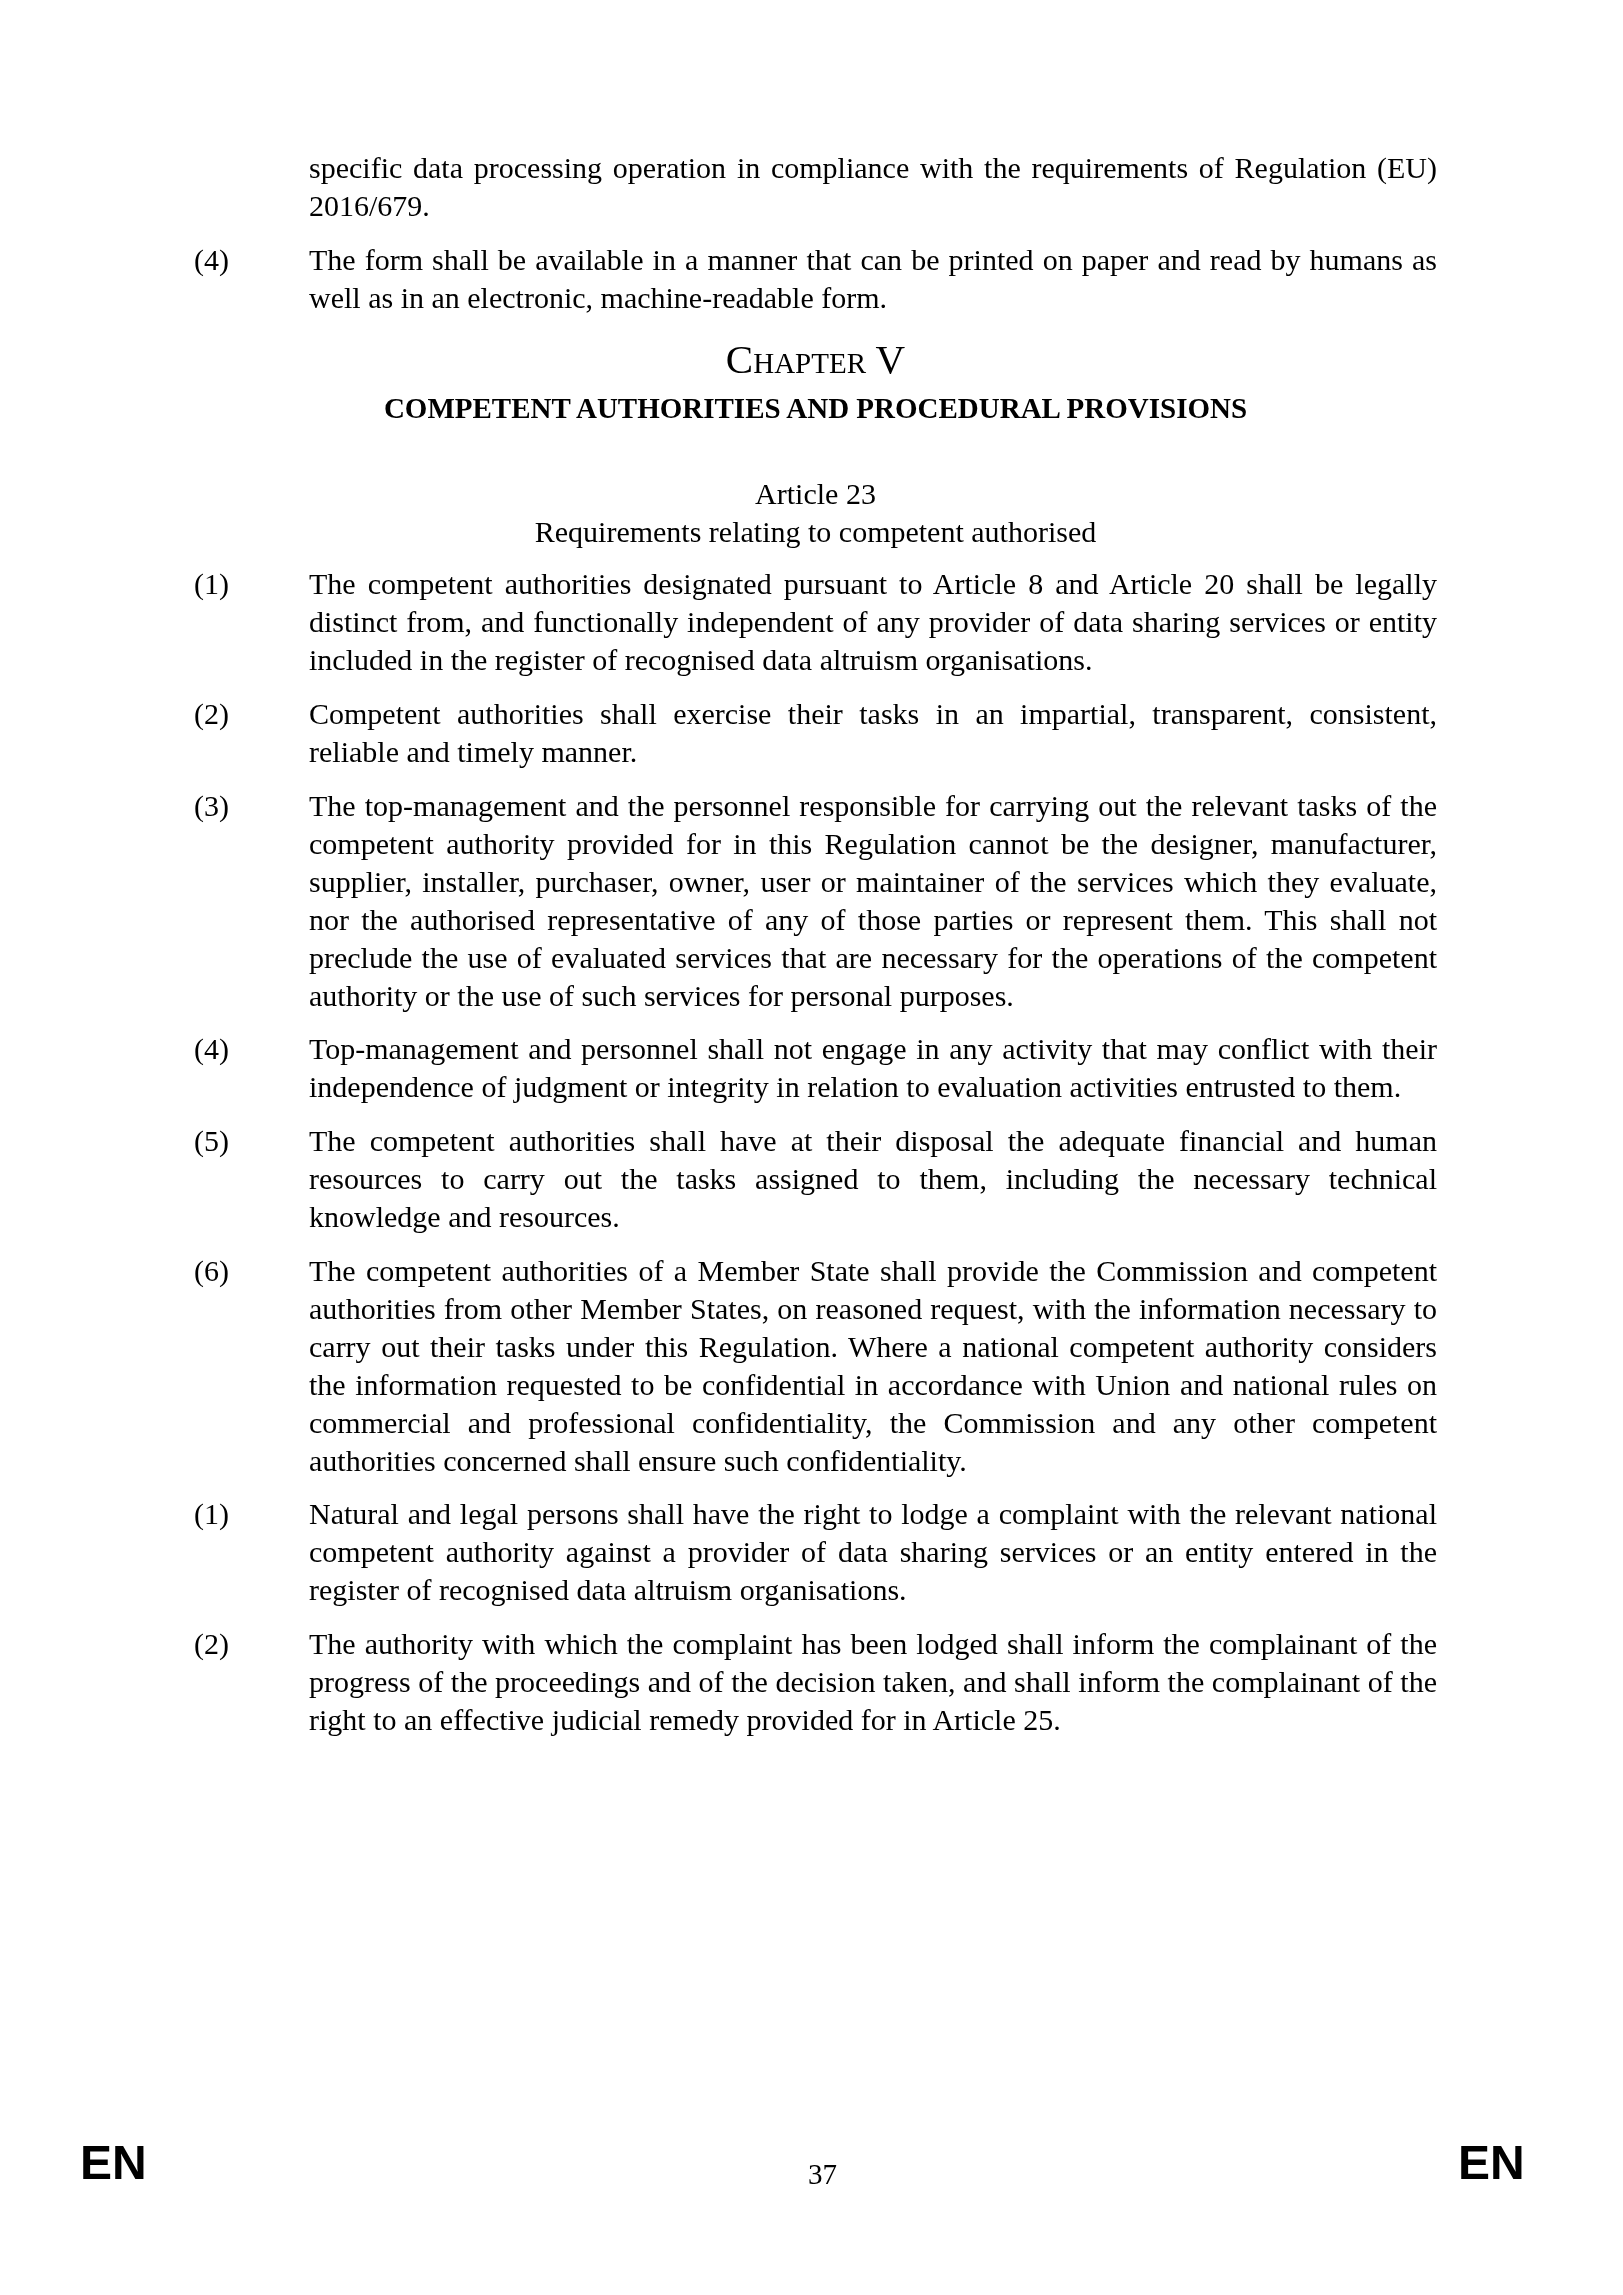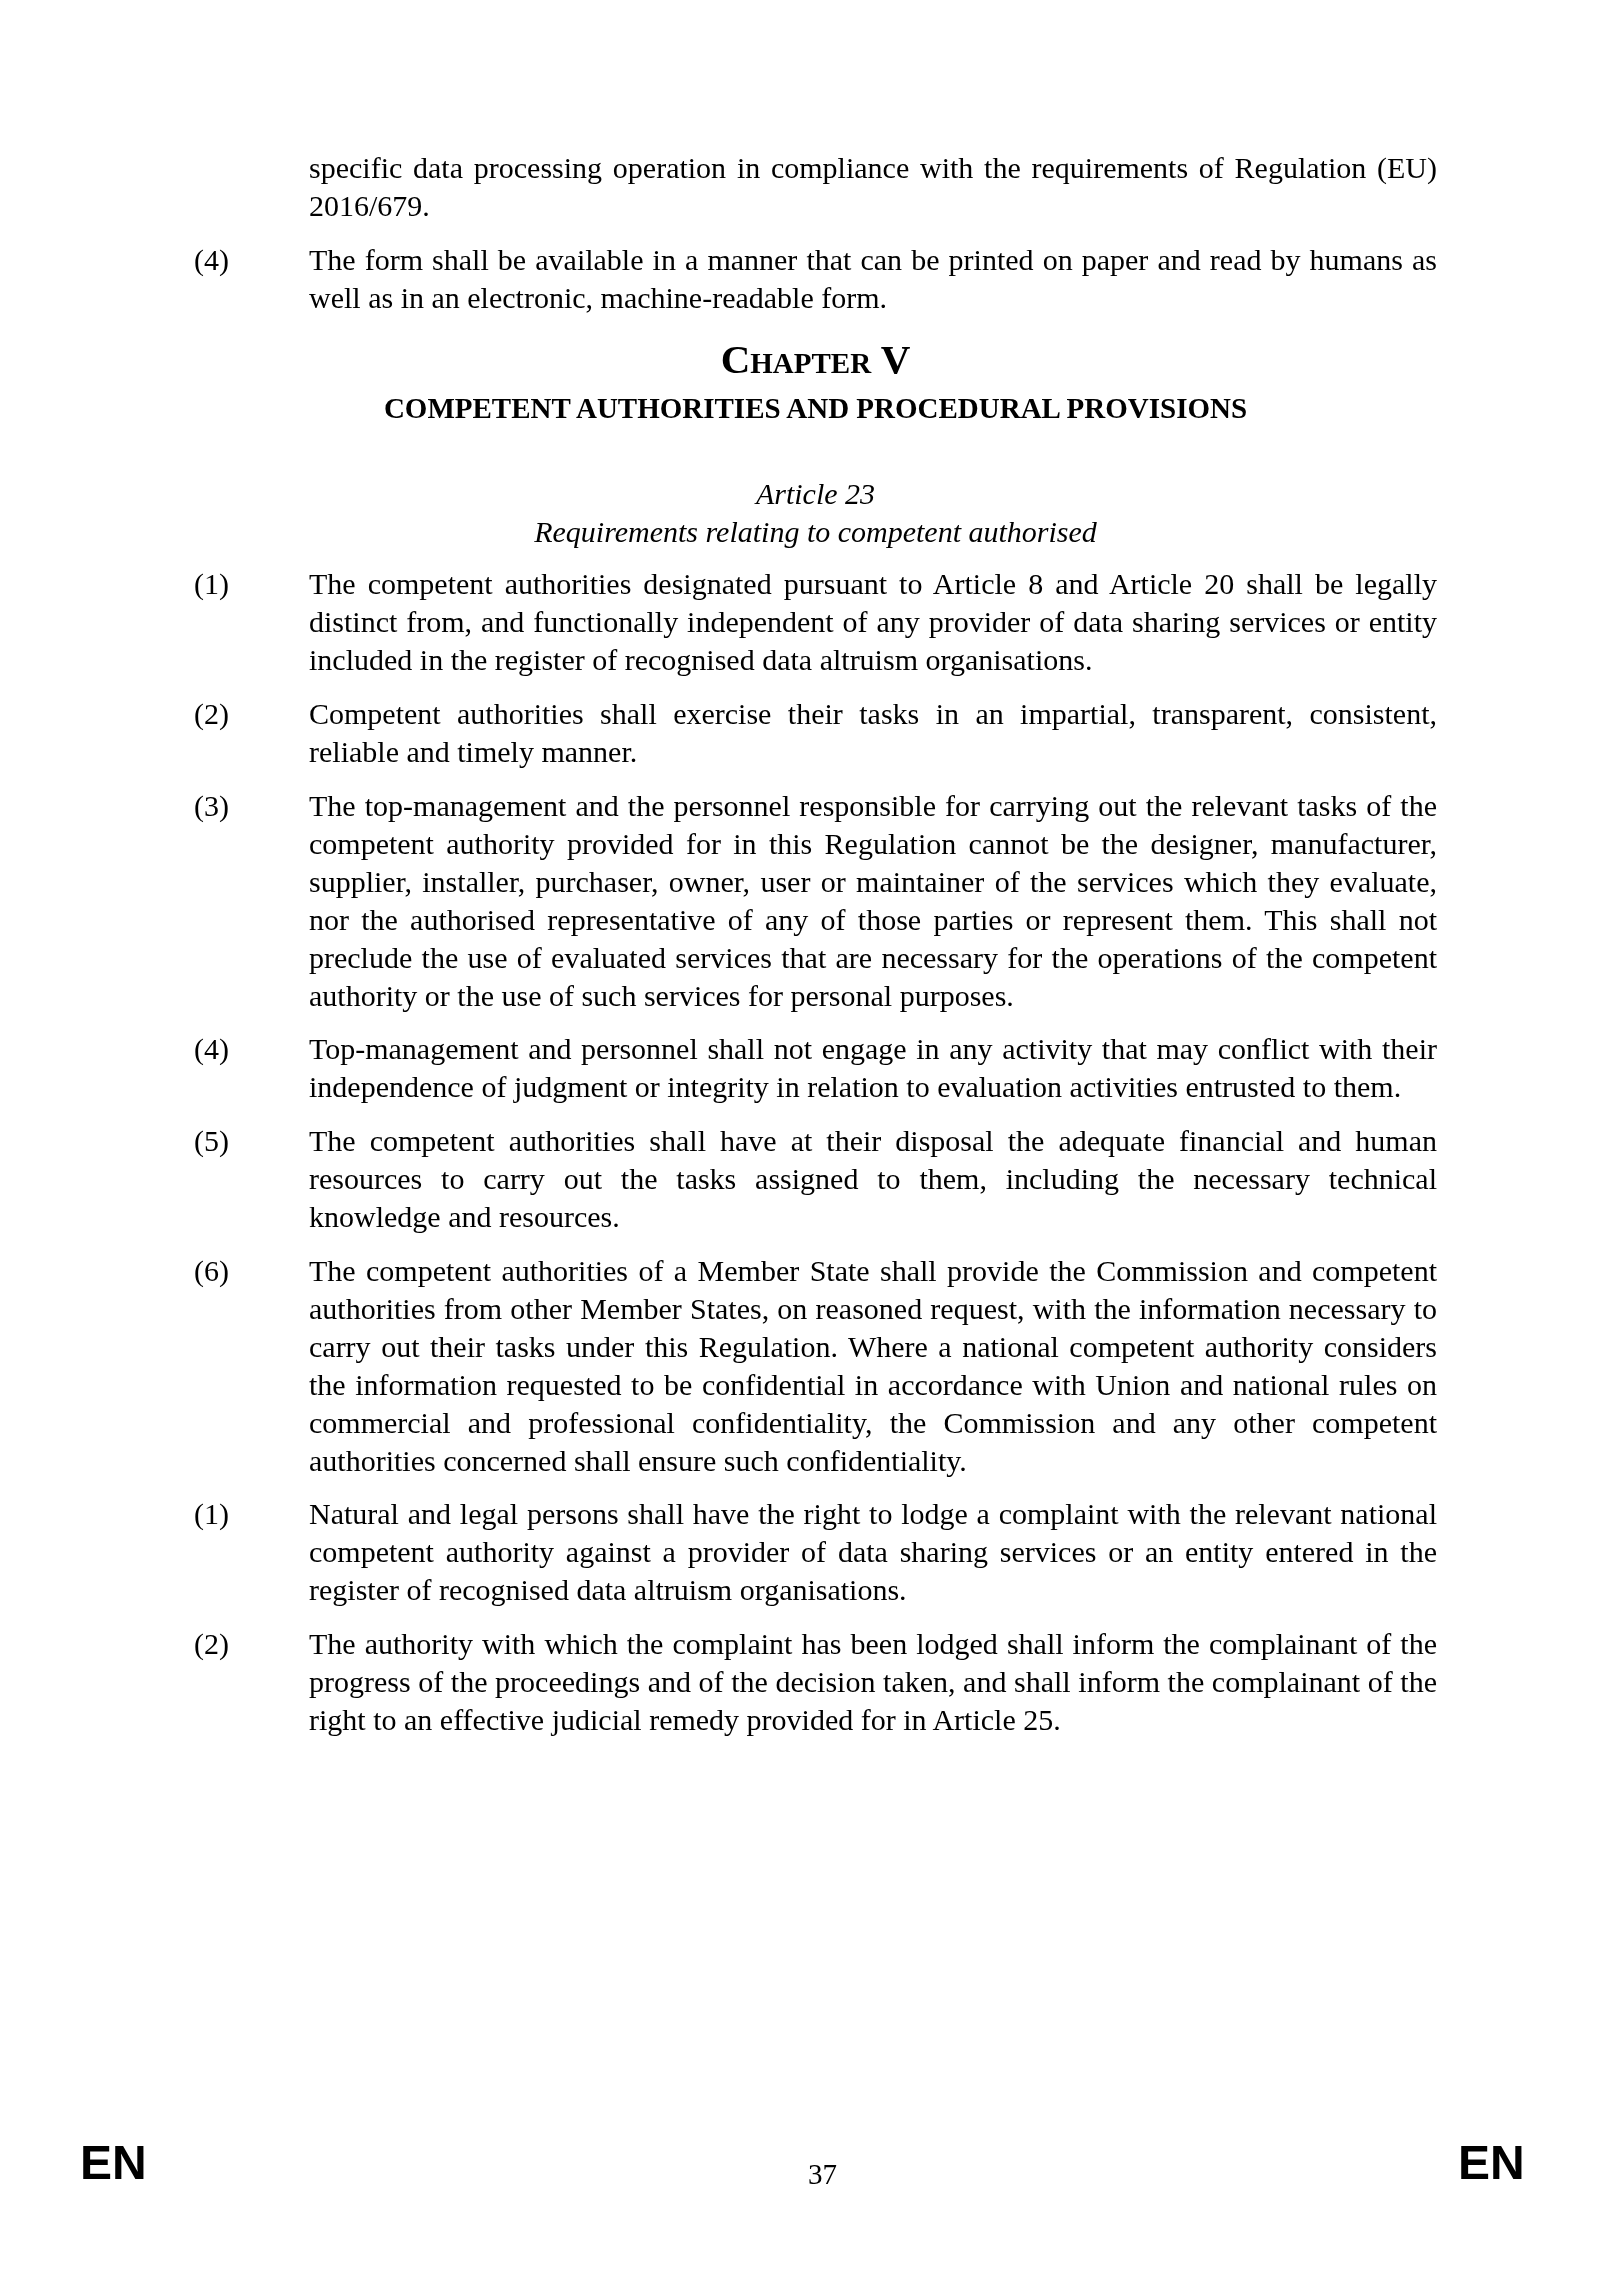--- a/index.html
+++ b/index.html
@@ -10,28 +10,28 @@
   .page { position: absolute; left: 0; top: 0; width: 1465px; height: 2295px; }
   .content {
     position: absolute; left: 194px; top: 149px; width: 1243px;
     font-size: 30px; line-height: 38px;
   }
   .para { display: flex; margin: 0 0 15.7px 0; }
   .para .num { width: 115px; flex: 0 0 115px; }
   .para .txt { flex: 1; text-align: justify; text-align-last: left; }
   .cont { padding-left: 115px; text-align: justify; text-align-last: left; margin-bottom: 15.7px; }
   .chapter-title {
-    text-align: center; font-weight: bold; font-variant: small-caps;
+    text-align: center; font-weight: normal; font-variant: small-caps;
     font-size: 41px; line-height: 46px; margin: 19.6px 0 0 0;
   }
   .chapter-subtitle {
     text-align: center; font-weight: bold; font-size: 29px; line-height: 39px;
     margin: 6.5px 0 0 0;
   }
-  .article-head { text-align: center; font-style: italic; margin-top: 41px; margin-bottom: 14.4px; }
+  .article-head { text-align: center; margin-top: 41px; margin-bottom: 14.4px; }
   .article-head div { line-height: 38px; }
   .article-head.first { margin-top: 47px; }
   .footer-en {
     position: absolute; top: 2130px; font-family: "Liberation Sans", sans-serif;
     font-weight: bold; font-size: 48px; line-height: 65px;
   }
   .footer-en.left { left: 80px; }
   .footer-en.right { left: 1458px; }
   .page-number {
     position: absolute; top: 2158px; left: 785px; width: 52px; text-align: right;

